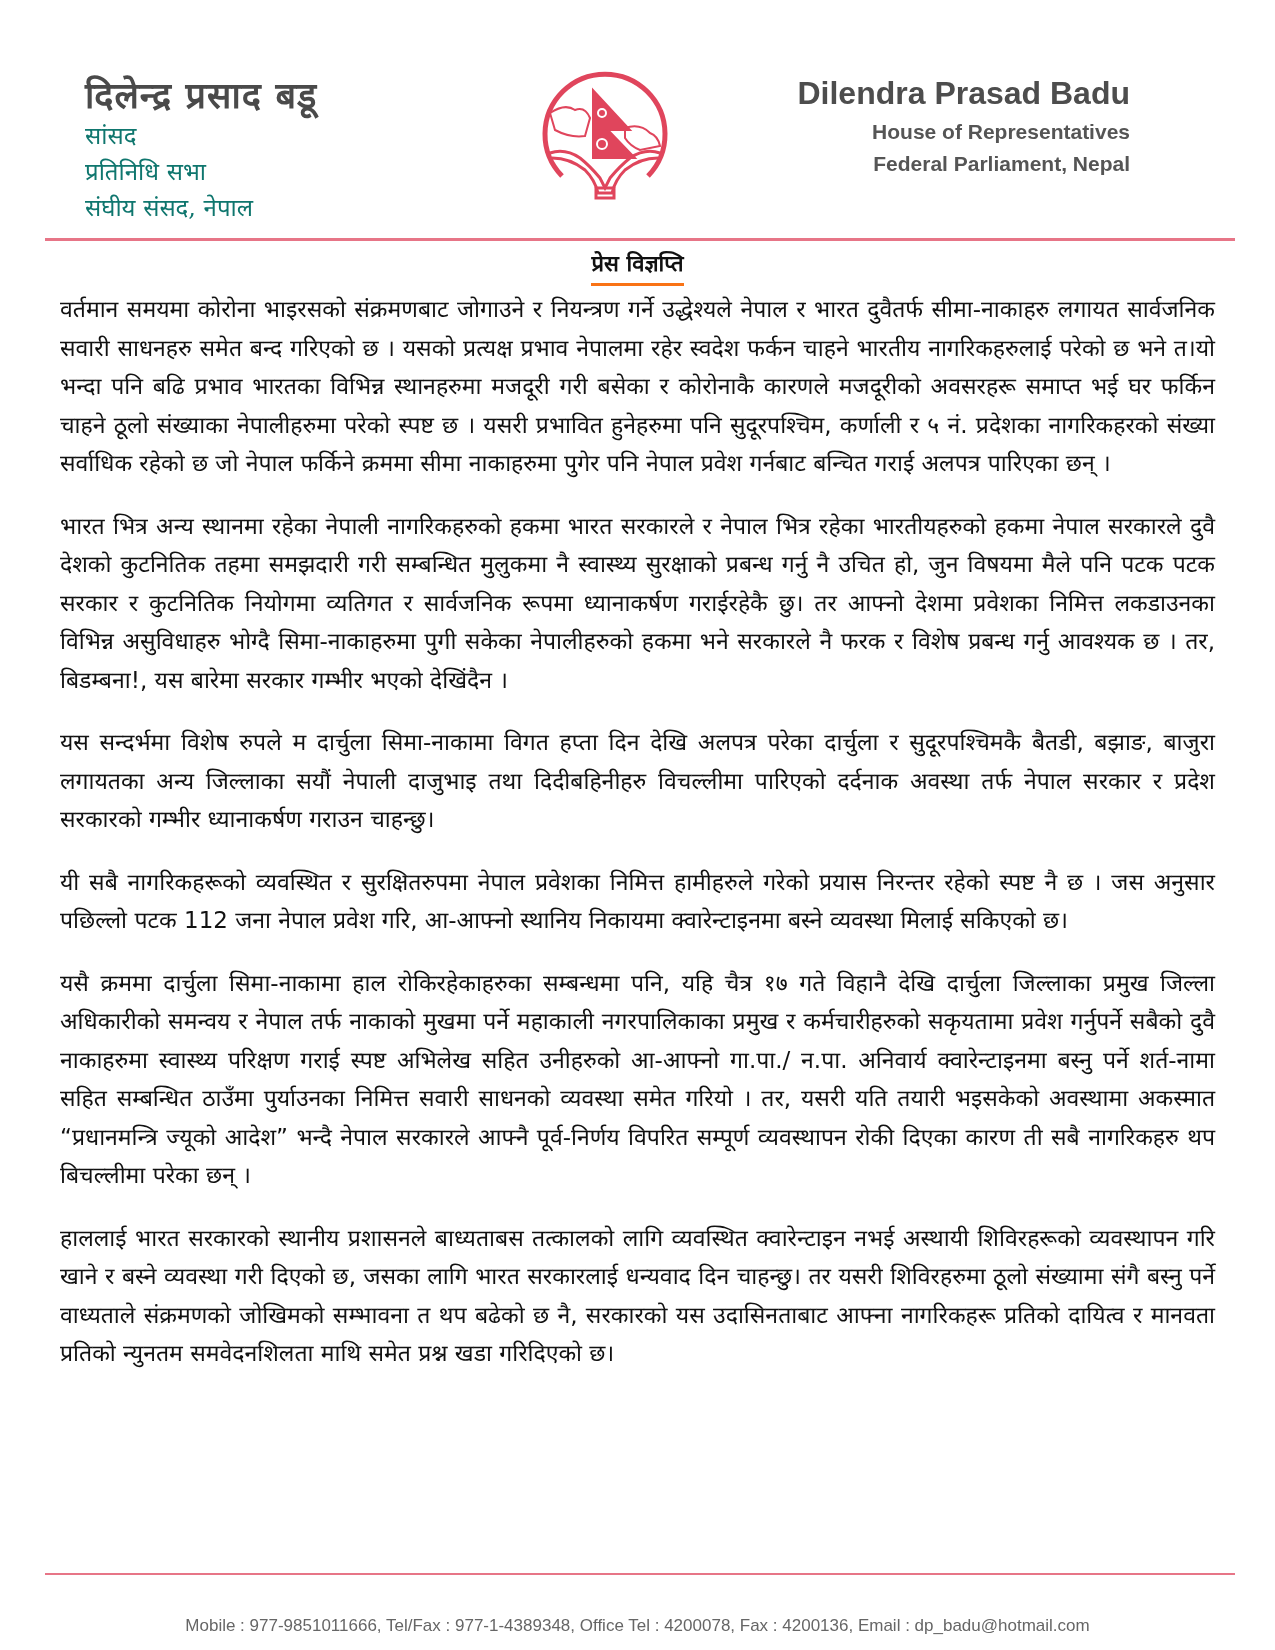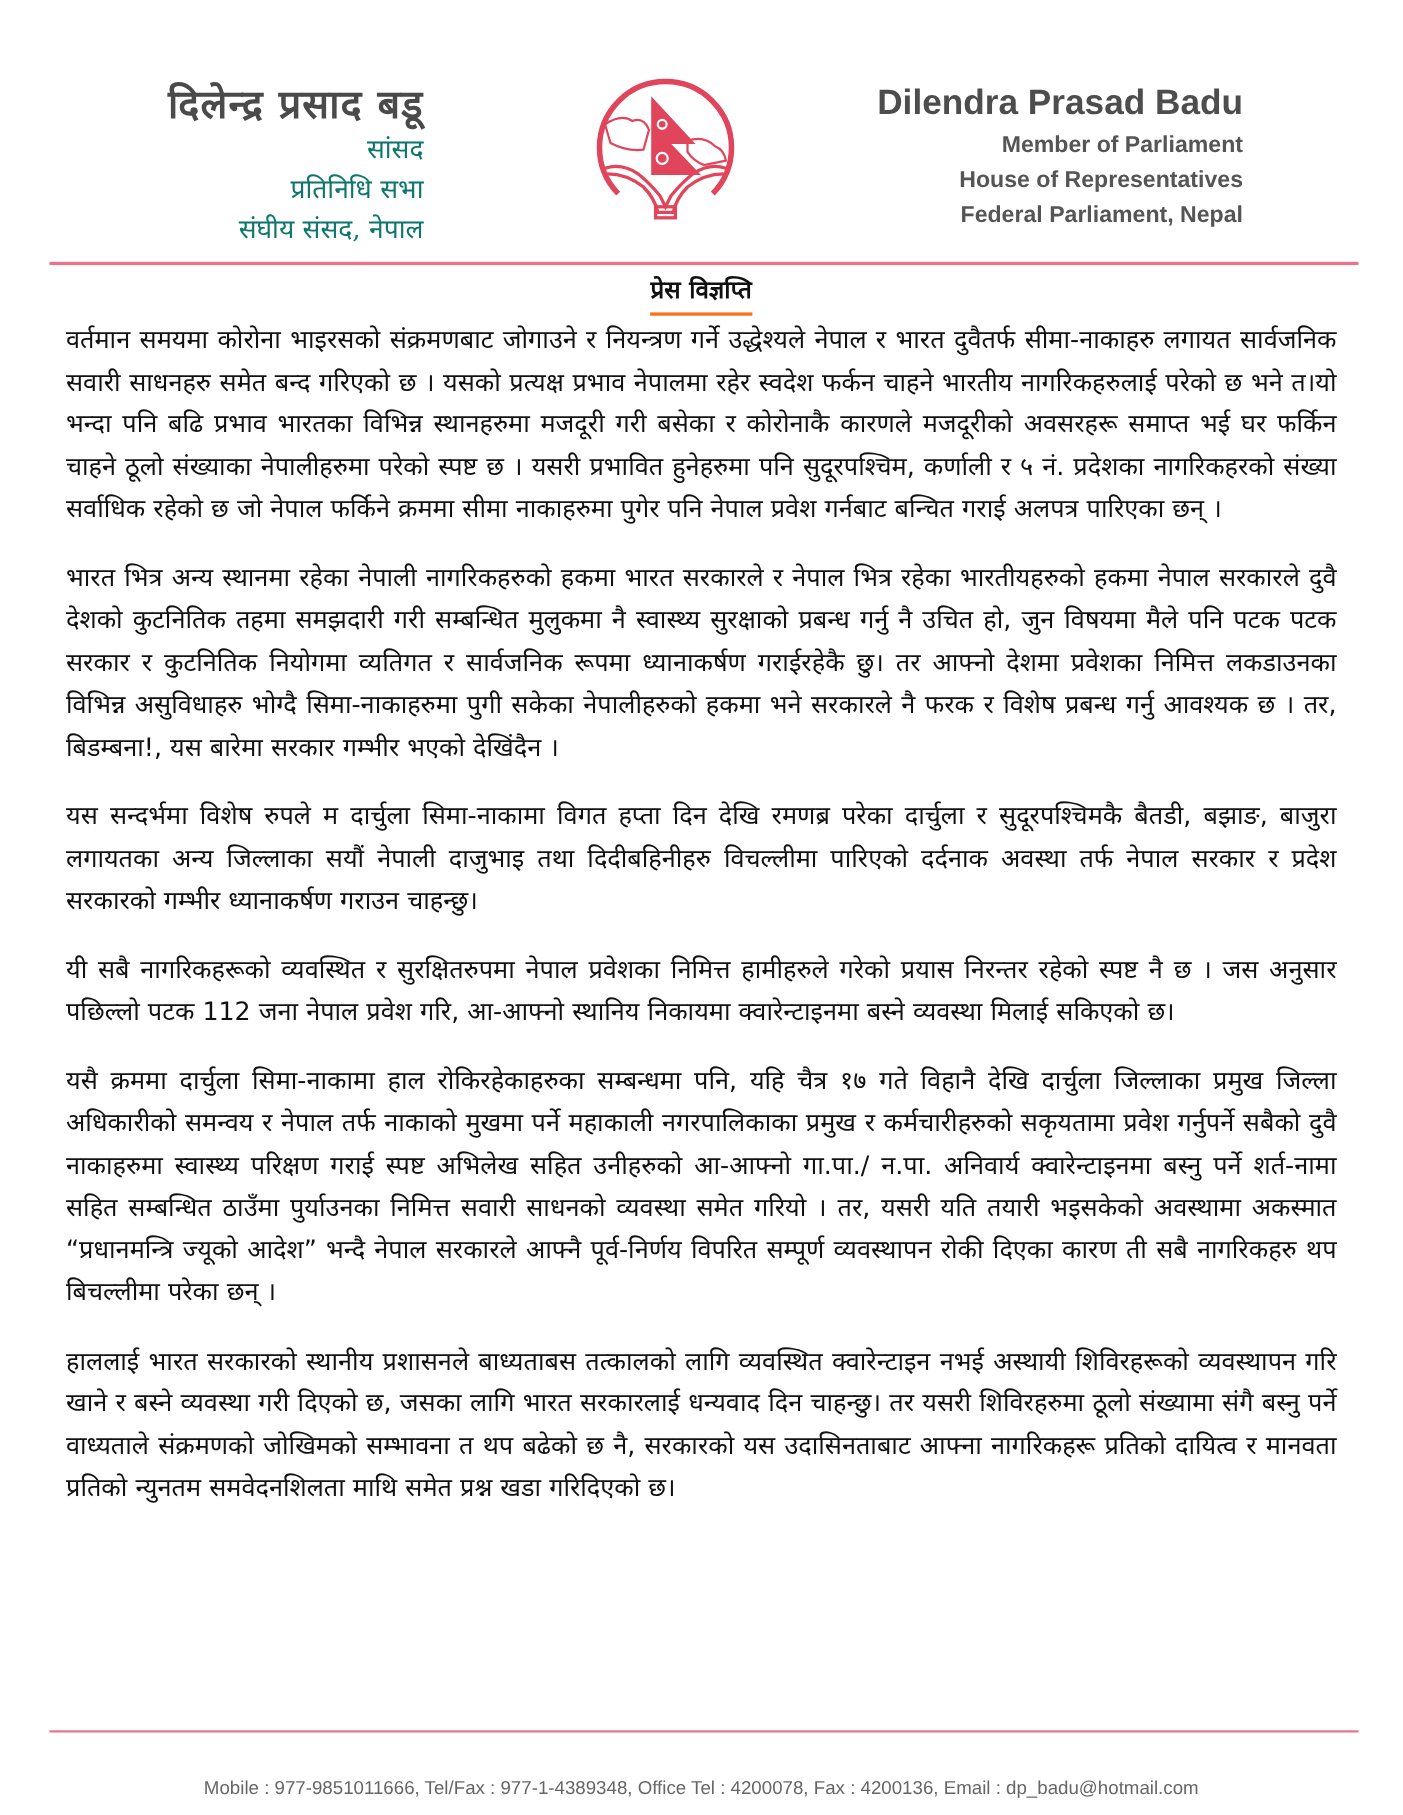--- a/index.html
+++ b/index.html
@@ -1,18 +1,18 @@
 <!DOCTYPE html>
 <html><head>
 <meta charset="utf-8">
 <style>
   html, body { margin: 0; padding: 0; background: #ffffff; }
   body { width: 1275px; height: 1650px; position: relative; overflow: hidden; font-family: "DejaVu Sans", sans-serif; color: #111; }
 
-  .hdr-left { position: absolute; left: 85px; top: 72px; width: 300px; text-align: right; color: #555; }
+  .hdr-left { position: absolute; left: 85px; top: 72px; width: 300px; text-align: left; color: #555; }
   .hdr-left .name { font-family: "DejaVu Serif", serif; font-size: 36px; font-weight: bold; letter-spacing: 1px; line-height: 46px; color: #4a4a4a; }
   .hdr-left .line { font-family: "DejaVu Serif", serif; font-size: 24px; line-height: 36px; color: #0f766e; }
 
   .logo { position: absolute; left: 530px; top: 58px; width: 150px; height: 150px; }
 
   .hdr-right { position: absolute; left: 760px; top: 70px; width: 370px; text-align: right; color: #555; }
   .hdr-right .name { font-family: "Liberation Sans", sans-serif; font-size: 32px; font-weight: bold; line-height: 46px; color: #4d4d4d; }
   .hdr-right .line { font-family: "Liberation Sans", sans-serif; font-size: 21px; font-weight: bold; line-height: 32px; color: #555; }
 
   .rule { position: absolute; left: 45px; width: 1190px; height: 3px; background: #e35d72; opacity: 0.85; }
@@ -48,35 +48,34 @@
       <path d="M 95 70 Q 110 65 120 75 Q 128 78 130 88 L 110 92 Q 100 88 95 80 Z" stroke-width="2"></path>
     </g>
     <path d="M 63 32 L 63 100 L 105 100 L 78 72 L 100 72 Z" fill="#e0455c" stroke="#e0455c" stroke-width="2"></path>
     <circle cx="72" cy="55" r="4" fill="none" stroke="#fff" stroke-width="2"></circle>
     <circle cx="72" cy="86" r="5" fill="none" stroke="#fff" stroke-width="2"></circle>
   </svg>
 </div>
 
 <div class="hdr-right">
   <div class="name">Dilendra Prasad Badu</div>
-  <div class="line">Member of Parliament</div>
   <div class="line">House of Representatives</div>
   <div class="line">Federal Parliament, Nepal</div>
 </div>
 
 <div class="rule top"></div>
 
 <div class="title">
   <span>प्रेस विज्ञप्ति</span>
 </div>
 
 <div class="body">
   <p class="para">वर्तमान समयमा कोरोना भाइरसको संक्रमणबाट जोगाउने र नियन्त्रण गर्ने उद्धेश्यले नेपाल र भारत दुवैतर्फ सीमा-नाकाहरु लगायत सार्वजनिक सवारी साधनहरु समेत बन्द गरिएको छ । यसको प्रत्यक्ष प्रभाव नेपालमा रहेर स्वदेश फर्कन चाहने भारतीय नागरिकहरुलाई परेको छ भने त।यो भन्दा पनि बढि प्रभाव भारतका विभिन्न स्थानहरुमा मजदूरी गरी बसेका र कोरोनाकै कारणले मजदूरीको अवसरहरू समाप्त भई घर फर्किन चाहने ठूलो संख्याका नेपालीहरुमा परेको स्पष्ट छ । यसरी प्रभावित हुनेहरुमा पनि सुदूरपश्चिम, कर्णाली र ५ नं. प्रदेशका नागरिकहरको संख्या सर्वाधिक रहेको छ जो नेपाल फर्किने क्रममा सीमा नाकाहरुमा पुगेर पनि नेपाल प्रवेश गर्नबाट बन्चित गराई अलपत्र पारिएका छन् ।</p>
   <p class="para">भारत भित्र अन्य स्थानमा रहेका नेपाली नागरिकहरुको हकमा भारत सरकारले  र नेपाल भित्र रहेका भारतीयहरुको हकमा नेपाल सरकारले दुवै देशको कुटनितिक तहमा समझदारी गरी सम्बन्धित मुलुकमा नै स्वास्थ्य सुरक्षाको प्रबन्ध गर्नु नै उचित हो, जुन विषयमा मैले पनि पटक पटक सरकार र कुटनितिक नियोगमा व्यतिगत र सार्वजनिक रूपमा ध्यानाकर्षण गराईरहेकै छु। तर आफ्नो देशमा प्रवेशका निमित्त लकडाउनका विभिन्न असुविधाहरु भोग्दै सिमा-नाकाहरुमा पुगी सकेका नेपालीहरुको हकमा भने सरकारले नै फरक र विशेष प्रबन्ध गर्नु आवश्यक छ । तर, बिडम्बना!, यस बारेमा सरकार गम्भीर भएको देखिंदैन ।</p>
-  <p class="para">यस सन्दर्भमा विशेष रुपले म दार्चुला सिमा-नाकामा विगत हप्ता दिन देखि रमणब्र परेका दार्चुला र सुदूरपश्चिमकै बैतडी, बझाङ, बाजुरा लगायतका अन्य जिल्लाका सयौं नेपाली दाजुभाइ तथा दिदीबहिनीहरु विचल्लीमा पारिएको दर्दनाक अवस्था तर्फ नेपाल सरकार र प्रदेश सरकारको गम्भीर ध्यानाकर्षण गराउन चाहन्छु।</p>
+  <p class="para">यस सन्दर्भमा विशेष रुपले म दार्चुला सिमा-नाकामा विगत हप्ता दिन देखि अलपत्र परेका दार्चुला र सुदूरपश्चिमकै बैतडी, बझाङ, बाजुरा लगायतका अन्य जिल्लाका सयौं नेपाली दाजुभाइ तथा दिदीबहिनीहरु विचल्लीमा पारिएको दर्दनाक अवस्था तर्फ नेपाल सरकार र प्रदेश सरकारको गम्भीर ध्यानाकर्षण गराउन चाहन्छु।</p>
   <p class="para">यी सबै नागरिकहरूको व्यवस्थित र सुरक्षितरुपमा नेपाल प्रवेशका निमित्त हामीहरुले गरेको प्रयास निरन्तर रहेको स्पष्ट नै छ । जस अनुसार पछिल्लो पटक 112 जना नेपाल प्रवेश गरि, आ-आफ्नो स्थानिय निकायमा क्वारेन्टाइनमा बस्ने व्यवस्था मिलाई सकिएको छ।</p>
   <p class="para">यसै क्रममा दार्चुला सिमा-नाकामा हाल रोकिरहेकाहरुका सम्बन्धमा पनि, यहि चैत्र १७ गते विहानै देखि दार्चुला जिल्लाका प्रमुख जिल्ला अधिकारीको समन्वय र नेपाल तर्फ नाकाको मुखमा पर्ने महाकाली नगरपालिकाका प्रमुख र कर्मचारीहरुको सकृयतामा प्रवेश गर्नुपर्ने सबैको दुवै नाकाहरुमा स्वास्थ्य परिक्षण गराई स्पष्ट अभिलेख सहित उनीहरुको आ-आफ्नो गा.पा./ न.पा. अनिवार्य क्वारेन्टाइनमा बस्नु पर्ने शर्त-नामा सहित सम्बन्धित ठाउँमा पुर्याउनका निमित्त सवारी साधनको व्यवस्था समेत गरियो । तर, यसरी यति तयारी भइसकेको अवस्थामा अकस्मात “प्रधानमन्त्रि ज्यूको आदेश” भन्दै नेपाल सरकारले आफ्नै पूर्व-निर्णय विपरित सम्पूर्ण व्यवस्थापन रोकी दिएका कारण ती सबै नागरिकहरु थप बिचल्लीमा परेका छन् ।</p>
   <p class="para">हाललाई भारत सरकारको स्थानीय प्रशासनले बाध्यताबस तत्कालको लागि व्यवस्थित क्वारेन्टाइन नभई अस्थायी शिविरहरूको व्यवस्थापन गरि खाने र बस्ने व्यवस्था गरी दिएको छ, जसका लागि भारत सरकारलाई धन्यवाद दिन चाहन्छु। तर यसरी शिविरहरुमा ठूलो संख्यामा संगै बस्नु पर्ने वाध्यताले संक्रमणको जोखिमको सम्भावना त थप बढेको छ नै, सरकारको यस उदासिनताबाट आफ्ना नागरिकहरू प्रतिको दायित्व र मानवता प्रतिको न्युनतम समवेदनशिलता माथि समेत प्रश्न खडा गरिदिएको छ।</p>
 </div>
 
 <div class="rule bottom"></div>
 
 <div class="footer">Mobile : 977-9851011666, Tel/Fax : 977-1-4389348, Office Tel : 4200078, Fax : 4200136, Email : dp_badu@hotmail.com</div>
 
 </body></html>

